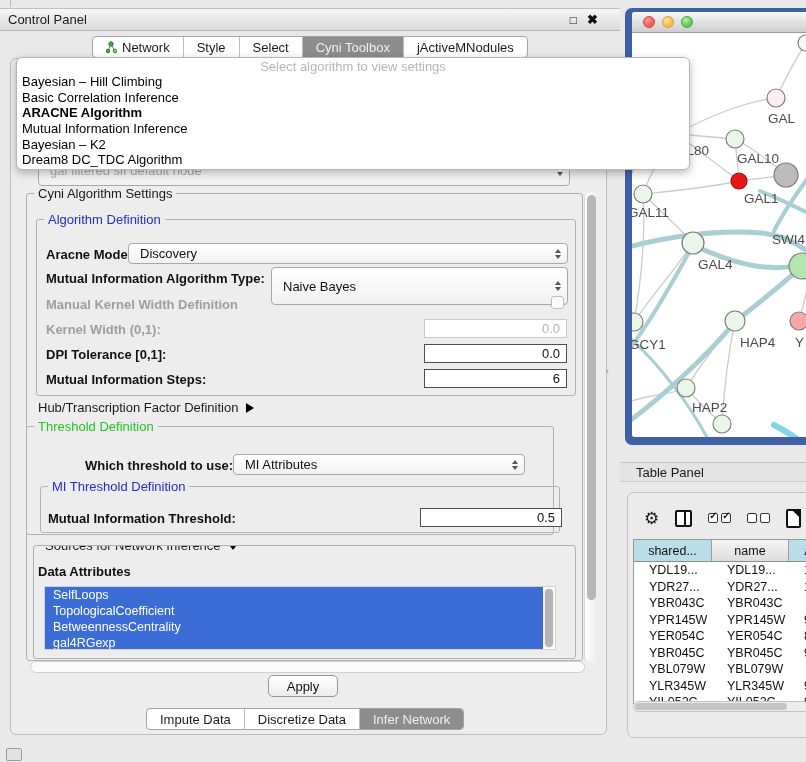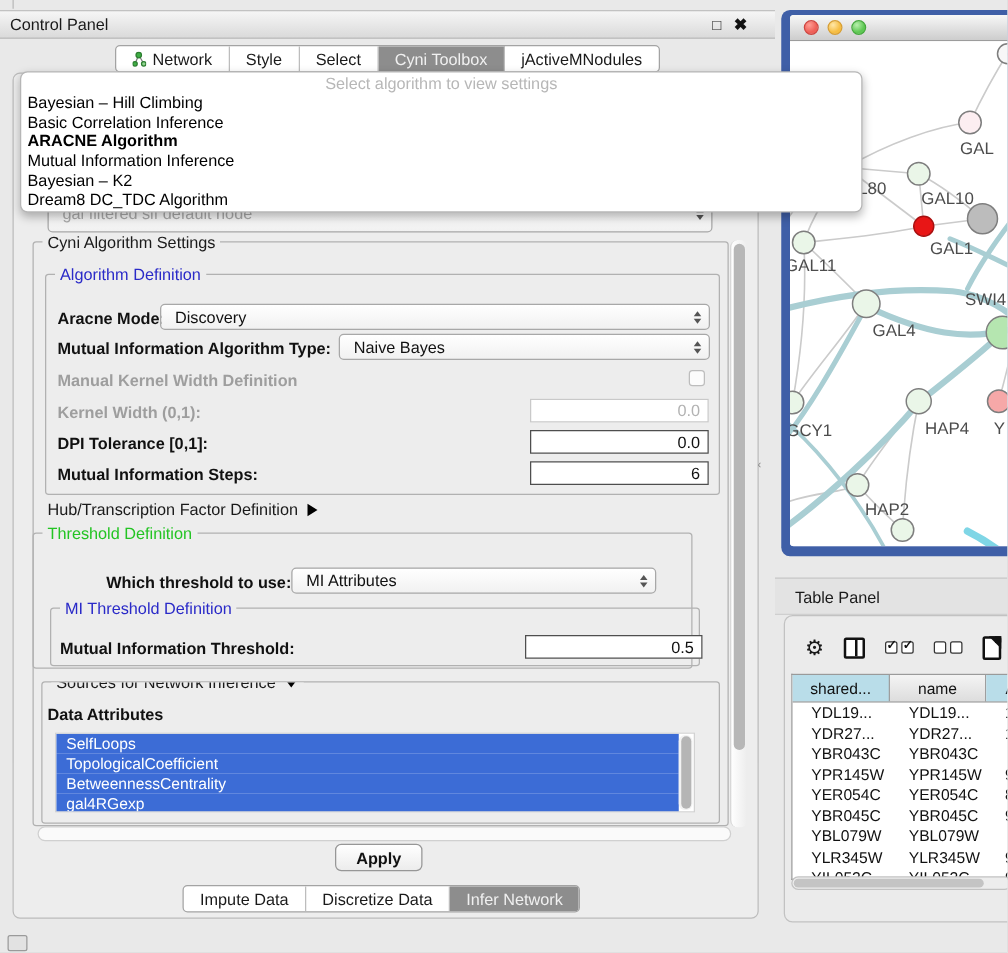--- a/index.html
+++ b/index.html
@@ -66,37 +66,37 @@
   .listbox{background:#fff;border:1px solid #d2d2d2;overflow:hidden;}
   .attr-item{height:16px;line-height:16px;background:#3c6cd6;color:#fff;font-size:12.5px;padding-left:8px;}
   .list-scroll{position:absolute;right:1px;top:1px;bottom:1px;width:11px;background:#f2f2f2;border-radius:5px;}
   .list-thumb{position:absolute;left:1.5px;top:1px;width:8px;height:96%;background:#b5b5b5;border-radius:4px;}
 
   .vscroll{background:linear-gradient(to right,#ffffff,#ececec);border-left:1px solid #d8d8d8;border-radius:6px;}
   .vscroll .thumb{position:absolute;left:2px;top:3px;width:9px;background:#b7b7b7;border-radius:5px;}
   .hscroll-pane{background:#fafafa;border:1px solid #d0d0d0;border-radius:6px;}
 
   .apply-btn{background:linear-gradient(#ffffff,#ececec);border:1px solid #979797;border-radius:5px;
-    display:flex;align-items:center;justify-content:center;font-size:13px;color:#111;font-weight:bold;}
+    display:flex;align-items:center;justify-content:center;font-size:13px;color:#111;}
 
   
   .net-window{left:625px;top:8px;width:190px;height:437px;background:#3f5fa7;
     border-radius:7px 0 0 7px;padding:4px 0 8px 7px;}
   .net-inner{width:100%;height:100%;background:#fff;border-radius:3px 0 0 3px;overflow:hidden;
     display:flex;flex-direction:column;}
   .net-titlebar{height:21px;background:linear-gradient(#f7f7f7,#cdcdcd);
     border-bottom:1px solid #9c9c9c;display:flex;align-items:center;gap:7px;padding-left:11px;flex:none;}
   .tl{width:12px;height:12px;border-radius:50%;}
   .tl.red{background:radial-gradient(circle at 35% 30%,#ff9d95,#ee6058 60%);border:1px solid #ce4540;}
   .tl.yellow{background:radial-gradient(circle at 35% 30%,#ffe7a8,#f6bd42 60%);border:1px solid #d79e33;}
   .tl.green{background:radial-gradient(circle at 35% 30%,#b9f0ae,#5fc854 60%);border:1px solid #44a83c;}
   .net-canvas{flex:1;background:#fff;position:relative;overflow:hidden;}
 
   
-  .tp-titlebar{left:620px;top:462px;width:186px;height:30px;background:#e3e3e3;
+  .tp-titlebar{left:620px;top:462px;width:186px;height:20px;background:#e3e3e3;
     border-top:1px solid #c7c7c7;border-bottom:1px solid #cfcfcf;
     display:flex;align-items:center;padding-left:16px;font-size:13px;color:#1a1a1a;}
   .table-panel{left:627px;top:492px;width:186px;height:246px;background:#ebebeb;
     border:1px solid #c2c2c2;border-radius:7px;overflow:hidden;}
   .tp-toolbar{position:absolute;left:0;top:10px;width:100%;height:30px;display:flex;align-items:center;gap:16px;padding-left:16px;}
   .gear{font-size:17px;color:#1a1a1a;line-height:1;}
   .colicon{width:17px;height:17px;border:2px solid #111;border-radius:2px;position:relative;background:#fff;}
   .colicon:before{content:"";position:absolute;left:50%;top:0;bottom:0;width:2px;background:#111;}
   .cbpair{display:flex;gap:3px;}
   .cb{width:10px;height:10px;border:1.5px solid #333;border-radius:2px;position:relative;background:#fff;}
@@ -199,21 +199,21 @@
   <div class="abs blbl" style="left:46px;top:247px;">Aracne Mode:</div>
   <div class="abs combo" style="left:128px;top:243px;width:440px;height:21px;">
     <span>Discovery</span>
     <span class="stepper">
         <span class="tri-up"></span>
         <span class="tri-dn"></span>
       </span>
   </div>
 
   <div class="abs blbl" style="left:46px;top:271px;">Mutual Information Algorithm Type:</div>
-  <div class="abs combo" style="left:271px;top:267px;width:297px;height:21px;">
+  <div class="abs combo" style="left:271px;top:267px;width:297px;height:38px;">
     <span>Naive Bayes</span>
     <span class="stepper">
         <span class="tri-up"></span>
         <span class="tri-dn"></span>
       </span>
   </div>
 
   <div class="abs glbl" style="left:46px;top:297px;">Manual Kernel Width Definition</div>
   <div class="abs checkbox" style="left:551px;top:296px;"></div>
 

